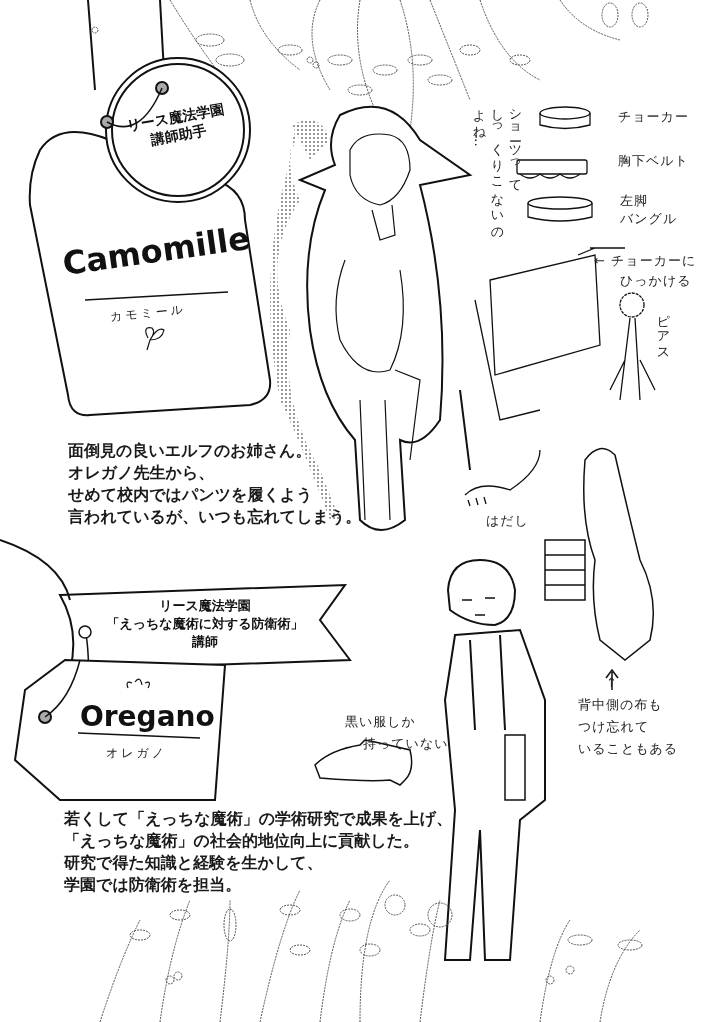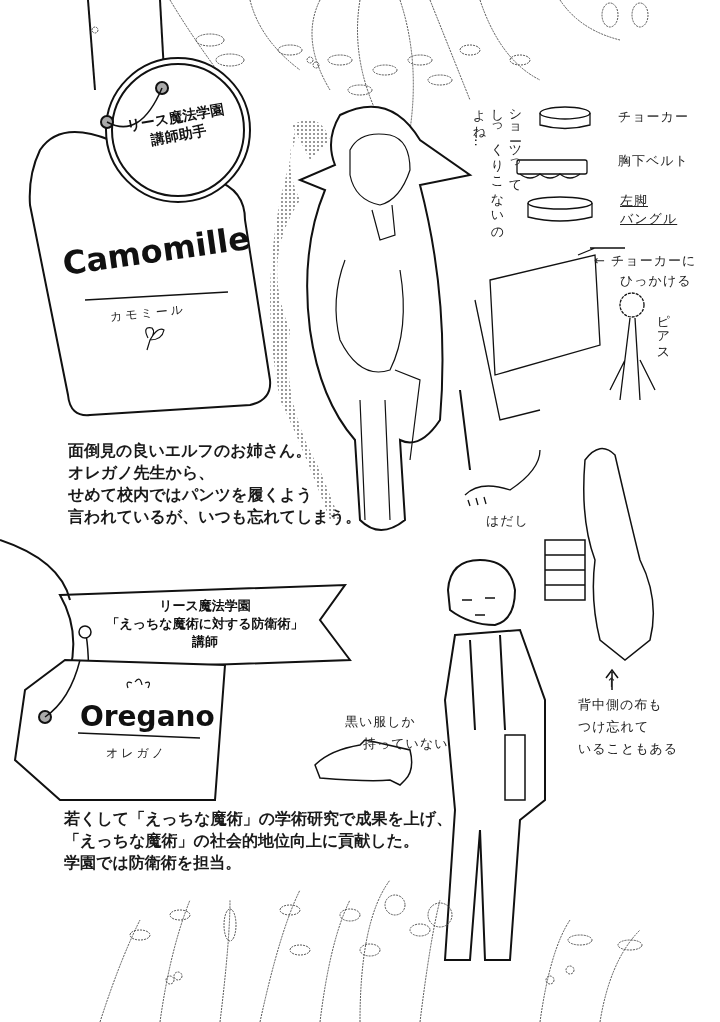--- a/index.html
+++ b/index.html
@@ -158,21 +158,21 @@
   <div>言われているが、いつも忘れてしまう。</div>
 </div>
 
 <div class="abs vert" style="left:470px;top:100px;height:150px;">
   <span>ショーツって</span><br>
   <span>しっくりこないのよね…</span>
 </div>
 
 <div class="abs hand" style="left:618px;top:108px;">チョーカー</div>
 <div class="abs hand" style="left:618px;top:152px;">胸下ベルト</div>
-<div class="abs hand" style="left:620px;top:192px;line-height:18px;text-decoration:underline;">
+<div class="abs hand" style="left:620px;top:192px;line-height:18px;">
   <div>左脚</div>
   <div>バングル</div>
 </div>
 <div class="abs hand" style="left:594px;top:251px;line-height:20px;">
   <div>← チョーカーに</div>
   <div style="padding-left:26px;">ひっかける</div>
 </div>
 <div class="abs vert" style="left:654px;top:305px;">ピアス</div>
 <div class="abs hand" style="left:486px;top:512px;">はだし</div>
 <div class="abs hand" style="left:578px;top:672px;line-height:22px;">
@@ -192,14 +192,15 @@
 <div class="abs name-jp" style="left:106px;top:745px;">オレガノ</div>
 
 <div class="abs hand" style="left:345px;top:688px;line-height:22px;margin-top:23px;">
   <div>黒い服しか</div>
   <div style="padding-left:18px;">持っていない</div>
 </div>
 
 <div class="abs desc" style="left:64px;top:808px;">
   <div>若くして「えっちな魔術」の学術研究で成果を上げ、</div>
   <div>「えっちな魔術」の社会的地位向上に貢献した。</div>
+  <div>研究で得た知識と経験を生かして、</div>
   <div>学園では防衛術を担当。</div>
 </div>
 
 </body></html>

